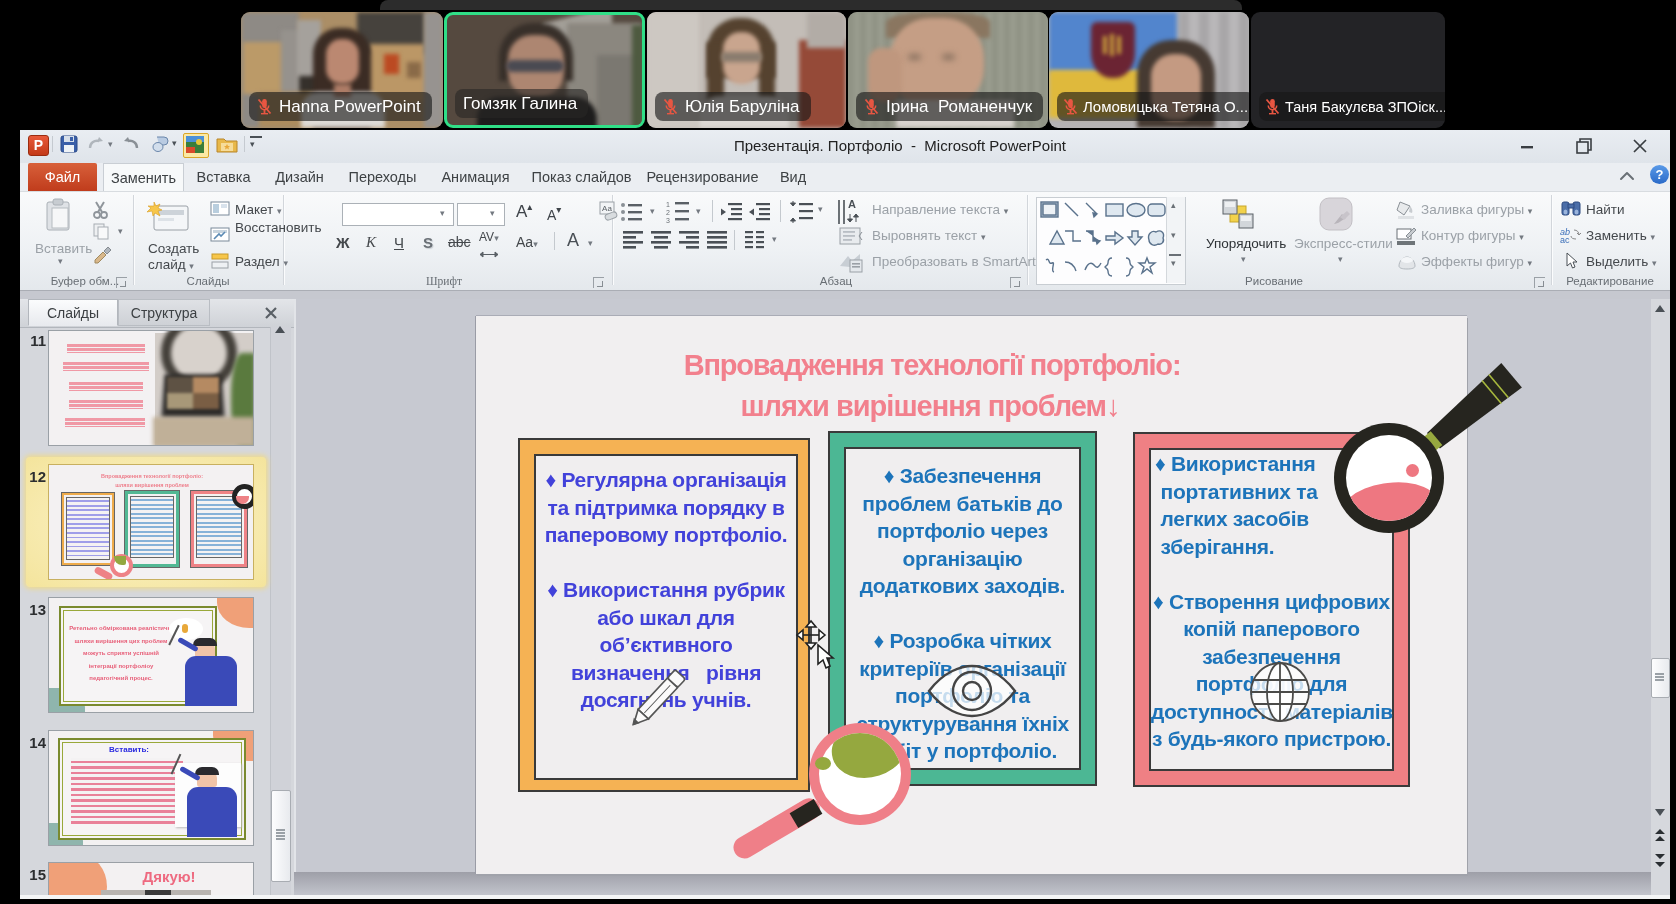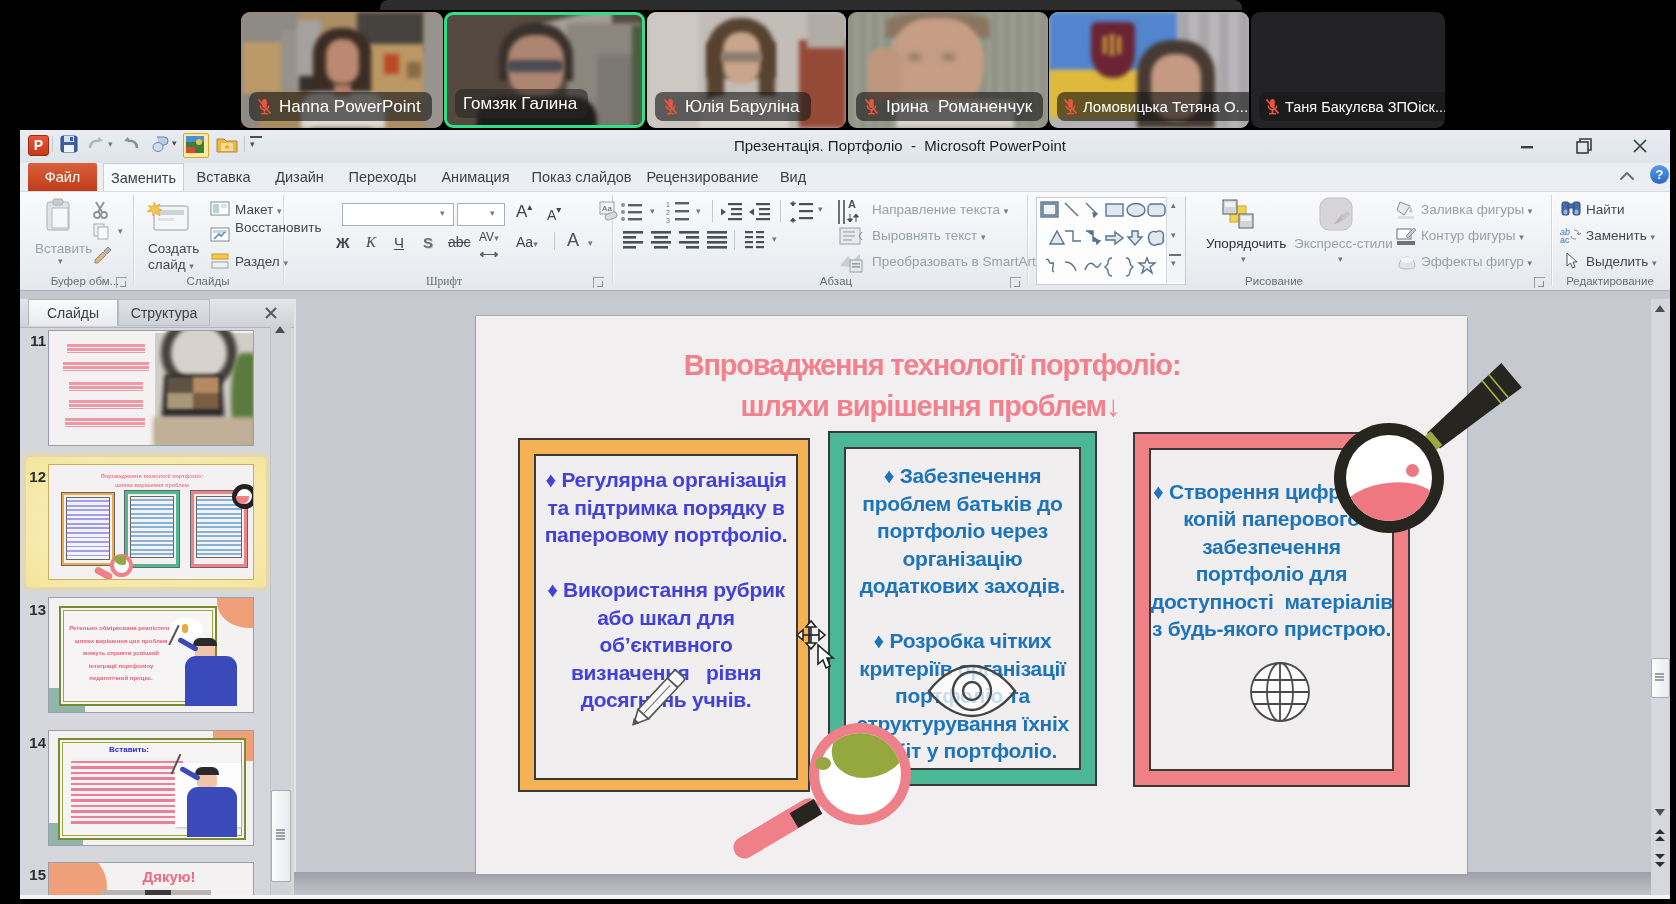--- a/index.html
+++ b/index.html
@@ -684,20 +684,26 @@
             <div class="bl">♦ Розробка чітких</div>
             <div class="bl">критеріїв організації</div>
             <div class="bl">портфоліо та</div>
             <div class="bl">структурування їхніх</div>
             <div class="bl">робіт у портфоліо.</div>
           </div>
         </div>
 
         <div class="bx" style="left:657px;top:116px;width:277px;height:355px;background:#ef8084;">
           <div class="bxin" style="left:14px;top:14px;width:245px;height:323px;color:#1d74ba;font-size:21px;line-height:27.5px;padding-top:0px;letter-spacing:-0.3px;">
+            <div style="text-align:left;padding-left:4px;">
+              <div class="bl">♦ Використання</div>
+              <div class="bl">&nbsp;портативних та</div>
+              <div class="bl">&nbsp;легких засобів</div>
+              <div class="bl">&nbsp;зберігання.</div>
+            </div>
             <div class="bl">&nbsp;</div>
             <div class="bl">♦ Створення цифрових</div>
             <div class="bl">копій паперового</div>
             <div class="bl">забезпечення</div>
             <div class="bl">портфоліо для</div>
             <div class="bl">доступності&nbsp; матеріалів</div>
             <div class="bl">з будь-якого пристрою.</div>
           </div>
         </div>
 

